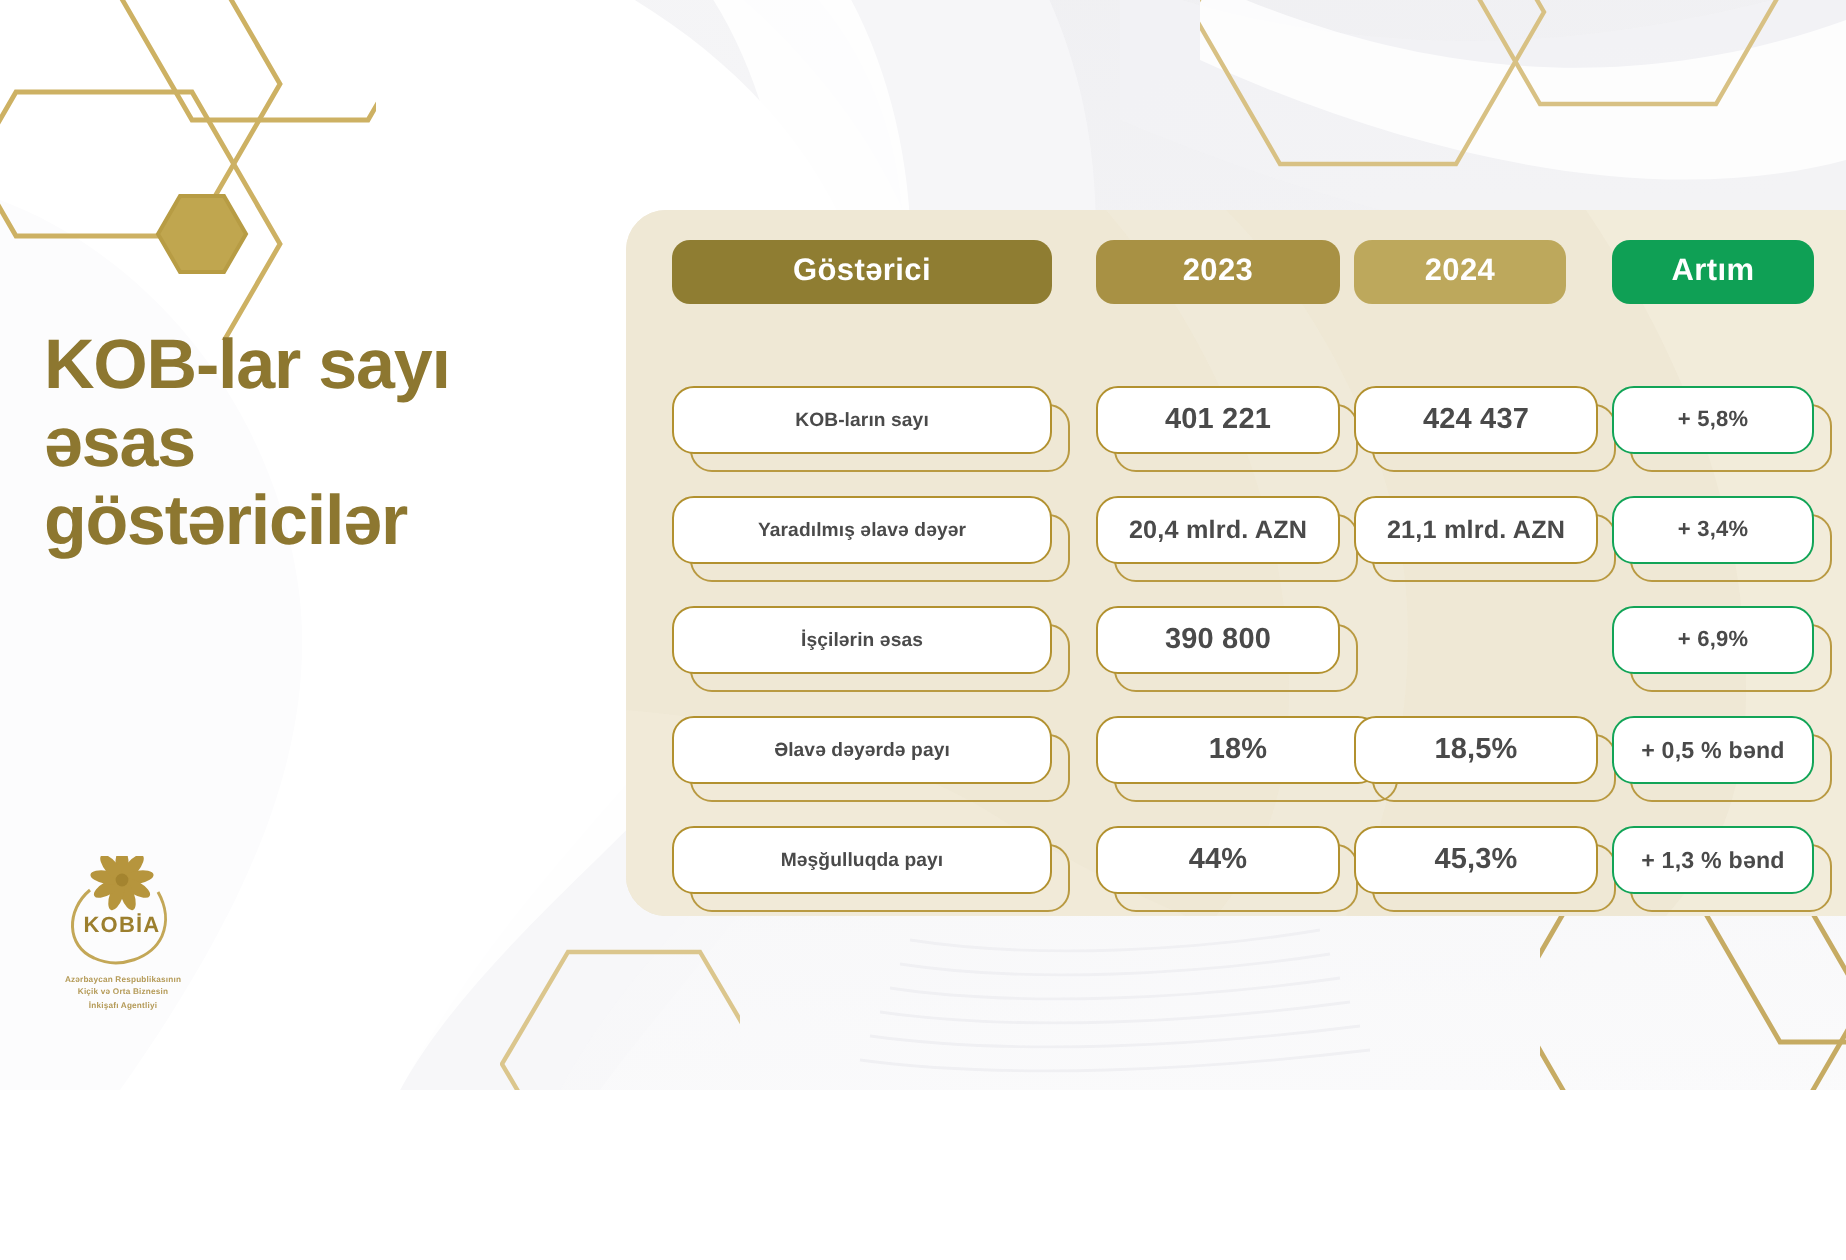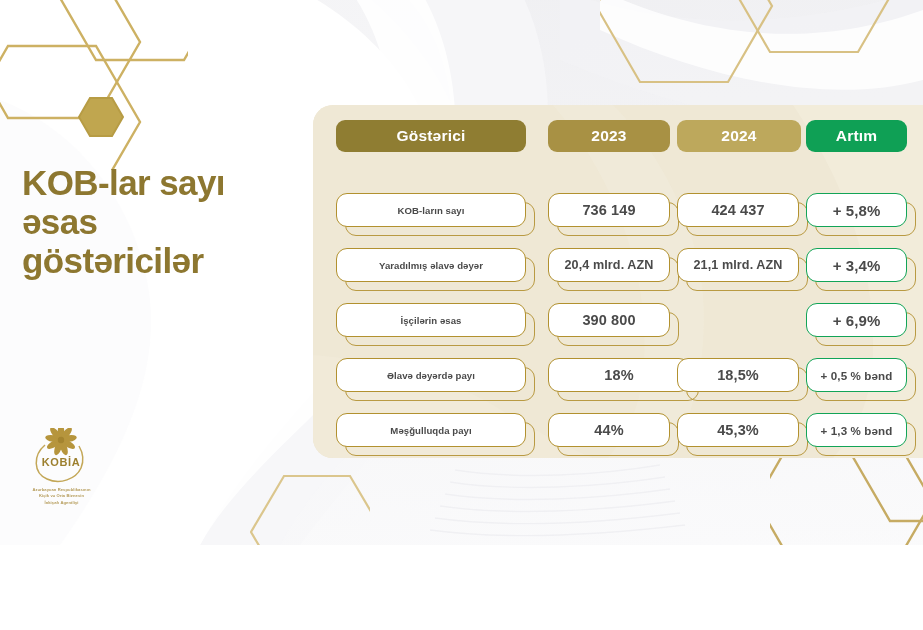--- a/index.html
+++ b/index.html
@@ -97,21 +97,21 @@
   
   .body .pill {
     background:#ffffff;
     border:1.7px solid #b2912f;
     color:#4a4a4a;
   }
   .body.green .pill { border-color:#12a457; }
 
   .label-txt { font-size:9.6px; font-weight:bold; letter-spacing:0.05px; }
   .value-txt { font-size:14.5px; font-weight:bold; letter-spacing:0.1px; }
-  .growth-txt{ font-size:15px; font-weight:bold; letter-spacing:0.1px; }
+  .growth-txt{ font-size:11px; font-weight:bold; letter-spacing:0.1px; }
 </style>
 </head>
 <body>
 
 <div id="stage">
 
   <svg class="bg-svg" viewBox="0 0 923 545">
     <defs>
       <linearGradient id="gw1" x1="0" y1="0" x2="1" y2="1">
         <stop offset="0%" stop-color="#f4f4f6"></stop>
@@ -217,39 +217,39 @@
     <div class="grid">
 
       <div class="cellwrap hdr hdr-ind" style="left:23px;  top:15px; width:190px; height:32px;">
 
         <div class="pill">Göstərici</div>
       </div>
       <div class="cellwrap hdr hdr-y1" style="left:235px; top:15px; width:122px; height:32px;">
 
         <div class="pill">2023</div>
       </div>
-      <div class="cellwrap hdr hdr-y2" style="left:364px; top:15px; width:124px; height:32px;">
+      <div class="cellwrap hdr hdr-y2" style="left:364px; top:15px; width:106px; height:32px;">
 
         <div class="pill">2024</div>
       </div>
       <div class="cellwrap hdr hdr-gr" style="left:493px; top:15px; width:101px; height:32px;">
 
         <div class="pill">Artım</div>
       </div>
 
       <div class="cellwrap body" style="left:23px;  top:88px; width:190px; height:34px;">
         <div class="shadow"></div>
         <div class="pill">
             <span class="label-txt">KOB-ların sayı</span>
           </div>
       </div>
       <div class="cellwrap body" style="left:235px; top:88px; width:122px; height:34px;">
         <div class="shadow"></div>
         <div class="pill">
-            <span class="value-txt">736 149</span>
+            <span class="value-txt">401 221</span>
           </div>
       </div>
       <div class="cellwrap body" style="left:364px; top:88px; width:122px; height:34px;">
         <div class="shadow"></div>
         <div class="pill">
             <span class="value-txt">424 437</span>
           </div>
       </div>
       <div class="cellwrap body green" style="left:493px; top:88px; width:101px; height:34px;">
         <div class="shadow"></div>

